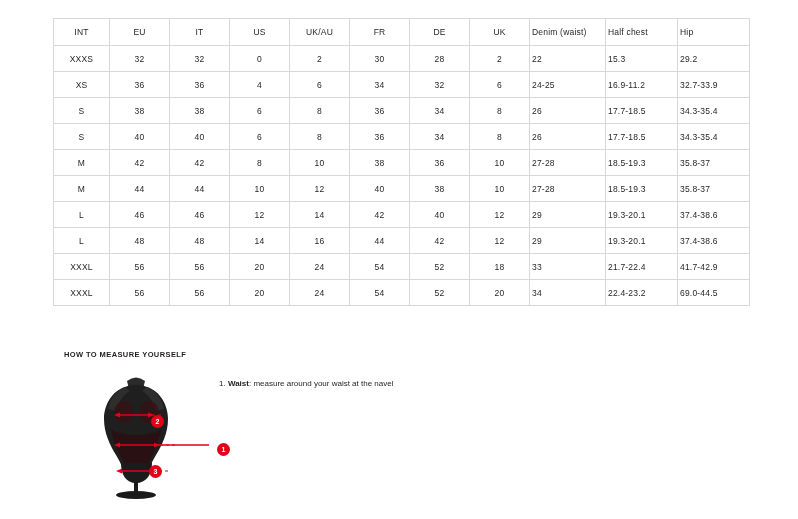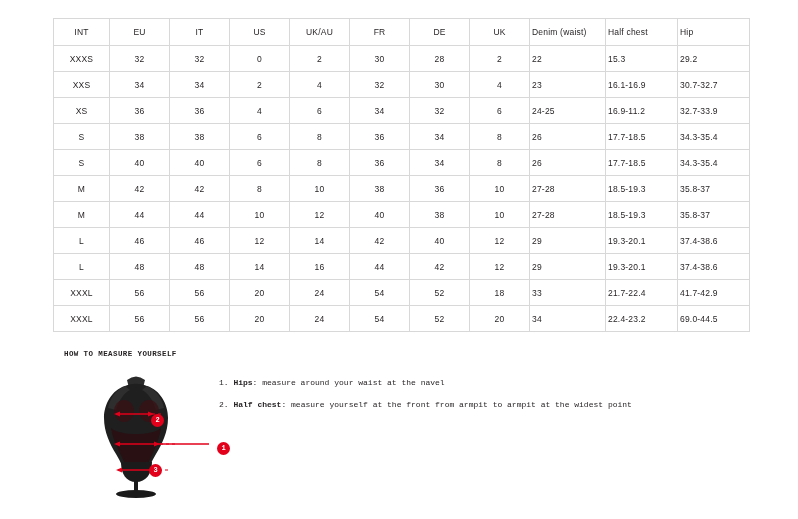--- a/index.html
+++ b/index.html
@@ -45,21 +45,20 @@
   .size-table td.left-pad,
   .size-table th.left-pad {
     text-align: left;
   }
 
   .measure-section {
     position: absolute;
     left: 64px;
     top: 350px;
     width: 700px;
-    font-family: Liberation Mono, monospace;
   }
   .measure-title {
     font-size: 7.5px;
     font-weight: bold;
     letter-spacing: 0.4px;
     color: #231f20;
     margin-bottom: 8px;
   }
   .measure-body {
     display: flex;
@@ -139,33 +138,20 @@
         <td>0</td>
         <td>2</td>
         <td>30</td>
         <td>28</td>
         <td>2</td>
         <td class="left-pad">22</td>
         <td class="left-pad">15.3</td>
         <td class="left-pad">29.2</td>
       </tr>
       <tr>
-        <td>XXS</td>
-        <td>34</td>
-        <td>34</td>
-        <td>2</td>
-        <td>4</td>
-        <td>32</td>
-        <td>30</td>
-        <td>4</td>
-        <td class="left-pad">23</td>
-        <td class="left-pad">16.1-16.9</td>
-        <td class="left-pad">30.7-32.7</td>
-      </tr>
-      <tr>
         <td>XS</td>
         <td>36</td>
         <td>36</td>
         <td>4</td>
         <td>6</td>
         <td>34</td>
         <td>32</td>
         <td>6</td>
         <td class="left-pad">24-25</td>
         <td class="left-pad">16.9-11.2</td>
@@ -327,17 +313,16 @@
           <line x1="96" y1="78" x2="112" y2="78"></line>
           <line x1="88" y1="48" x2="100" y2="48"></line>
           <line x1="95" y1="104" x2="107" y2="104"></line>
         </g>
       </svg>
       <div class="bullet b1">1</div>
       <div class="bullet b2">2</div>
       <div class="bullet b3">3</div>
     </div>
     <div class="steps" id="steps-list">
-        <div class="step"><span>1. </span><b>Hips</b><span>: measure around your waist at the navel</span></div>
-        <div class="step"><span>2. </span><b>Half chest</b><span>: measure yourself at the front from armpit to armpit at the widest point</span></div>
+        <div class="step"><span>1. </span><b>Waist</b><span>: measure around your waist at the navel</span></div>
       </div>
   </div>
 </div>
 
 </body></html>

